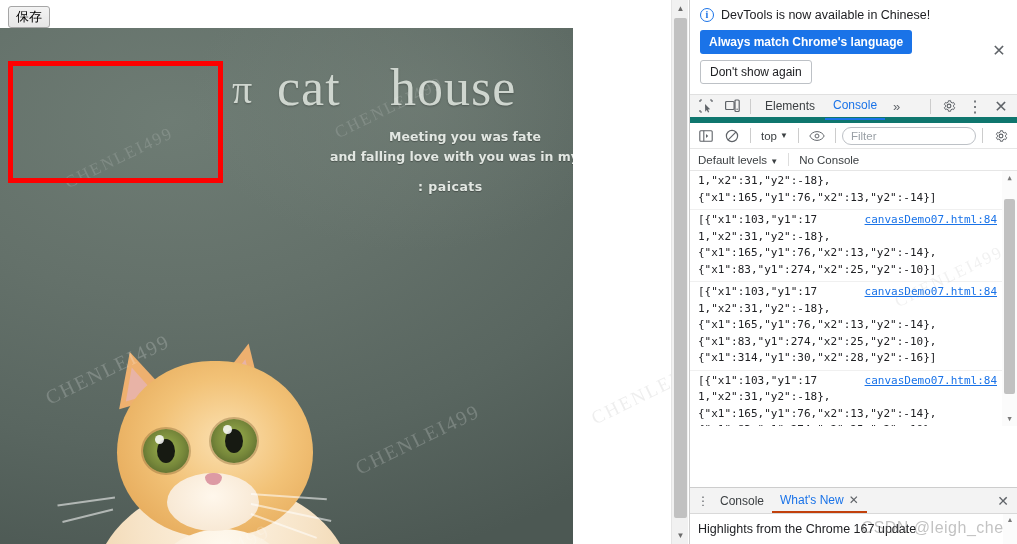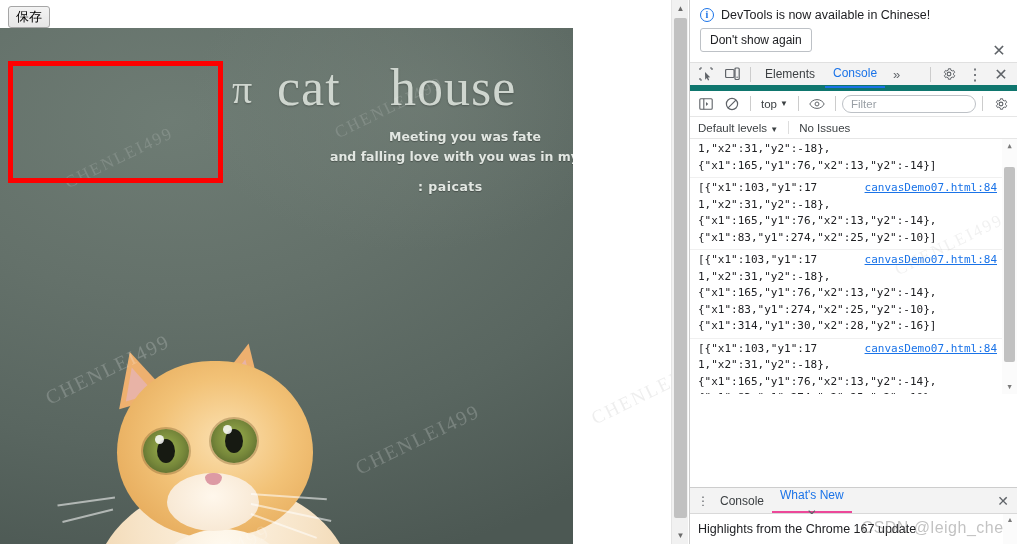--- a/index.html
+++ b/index.html
@@ -374,21 +374,21 @@
     border-bottom: 1px solid #d9d9d9;
     padding: 0 4px;
   }
   #drawer-kebab { width: 18px; text-align: center; color: #5f6368; font-size: 12px; cursor: pointer; }
   .dw-tab {
     font-size: 12px; color: #3c4043;
     padding: 0 8px; height: 25px;
     display: flex; align-items: center; gap: 5px;
     cursor: pointer;
   }
-  .dw-tab.active { color: #1a73e8; border-bottom: 2px solid #ec4899; flex-direction: column; }
+  .dw-tab.active { color: #1a73e8; border-bottom: 2px solid #c2410c; }
   .dw-close { font-size: 12px; color: #5f6368; }
   #drawer-spacer { flex: 1; }
   #drawer-x { width: 20px; text-align: center; font-size: 14px; color: #5f6368; cursor: pointer; }
   #drawer-body {
     position: relative;
     height: 30px;
     padding: 8px 8px 0 8px;
     font-size: 12.5px;
     color: #202124;
     background: #fff;
@@ -479,20 +479,23 @@
     <div class="sb-down">▼</div>
   </div>
 
   <div id="devtools">
 
     <div id="dt-banner">
       <div id="banner-row1">
         <span id="info-icon">i</span>
         <span id="banner-text">DevTools is now available in Chinese!</span>
       </div>
+      <div id="banner-row2">
+        <button class="blue-btn">Always match Chrome's language</button>
+      </div>
       <div id="banner-row3">
         <button class="ghost-btn">Don't show again</button>
       </div>
       <div id="banner-close">✕</div>
     </div>
 
     <div id="dt-toolbar">
       <div class="tb-icon">
         <svg width="14" height="14" viewBox="0 0 14 14">
           <path d="M1 1h3M1 1v3M13 1h-3M13 1v3M1 13h3M1 13v-3" stroke="#5f6368" stroke-width="1.2" fill="none" stroke-dasharray="2 1.5"></path>
@@ -558,21 +561,21 @@
         </svg>
       </div>
     </div>
 
     <div id="levels-bar">
       <div>
         <span>Default levels</span>
         <span style="font-size:8px">▼</span>
       </div>
       <div id="levels-sep"></div>
-      <div>No Issues</div>
+      <div>No Console</div>
     </div>
 
     <div id="console-log">
       <div id="log-list">
           <div class="log-entry"><span>1,"x2":31,"y2":-18},
 {"x1":165,"y1":76,"x2":13,"y2":-14}]</span></div>
           <div class="log-entry"><span class="log-src">canvasDemo07.html:84</span><span>[{"x1":103,"y1":17
 1,"x2":31,"y2":-18},
 {"x1":165,"y1":76,"x2":13,"y2":-14},
 {"x1":83,"y1":274,"x2":25,"y2":-10}]</span></div>

